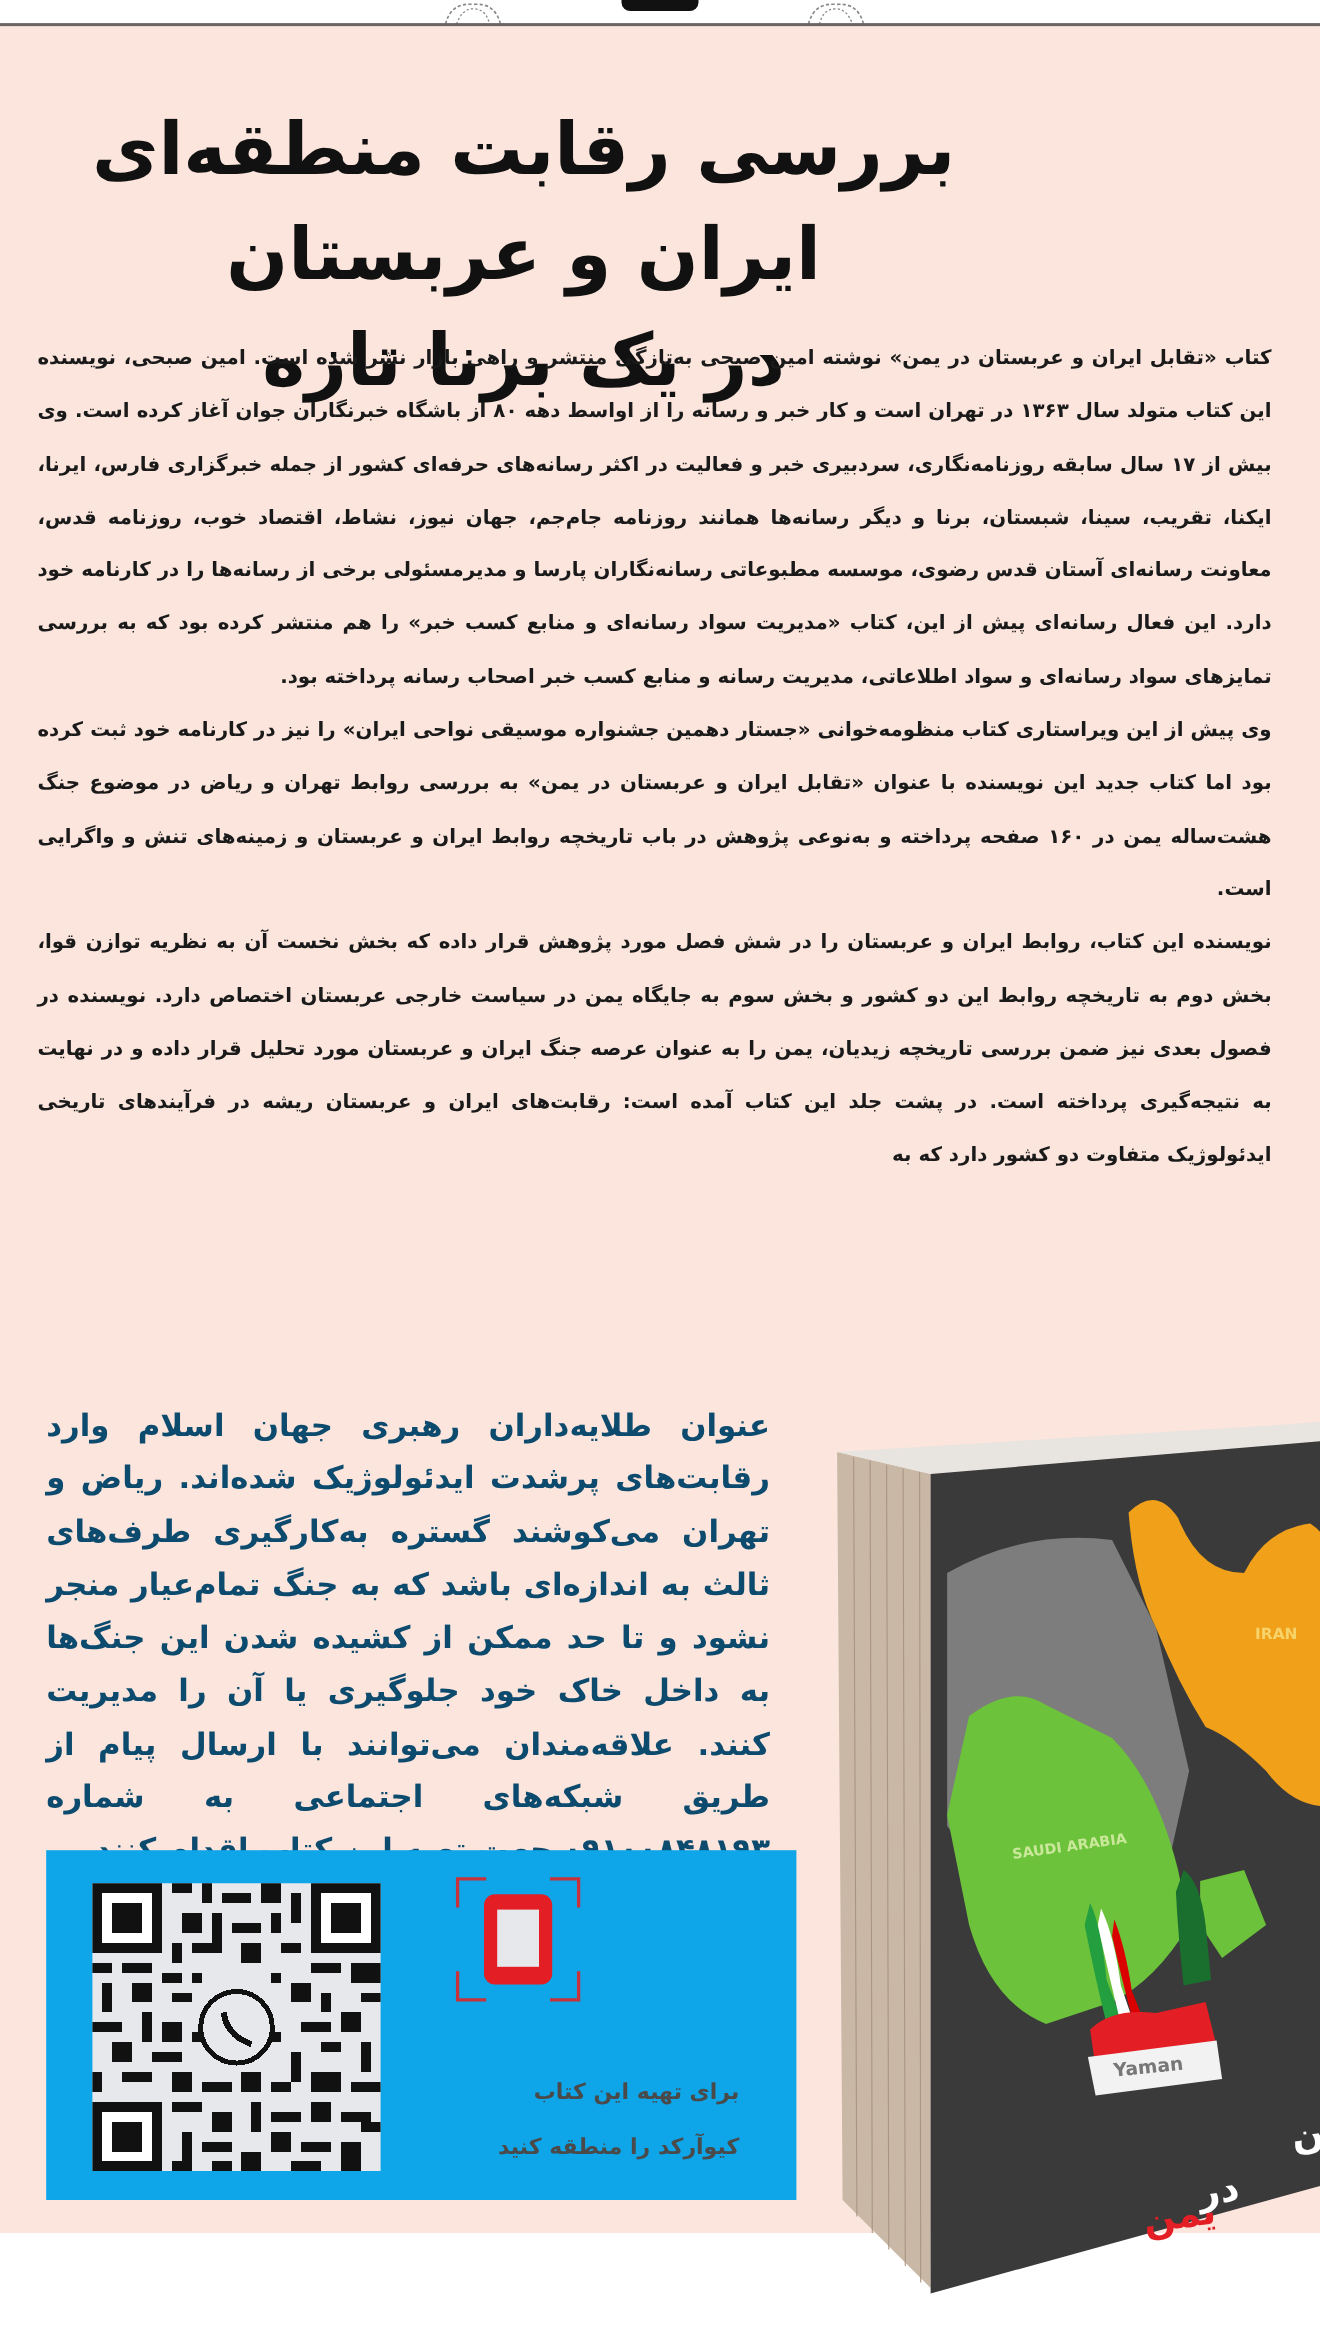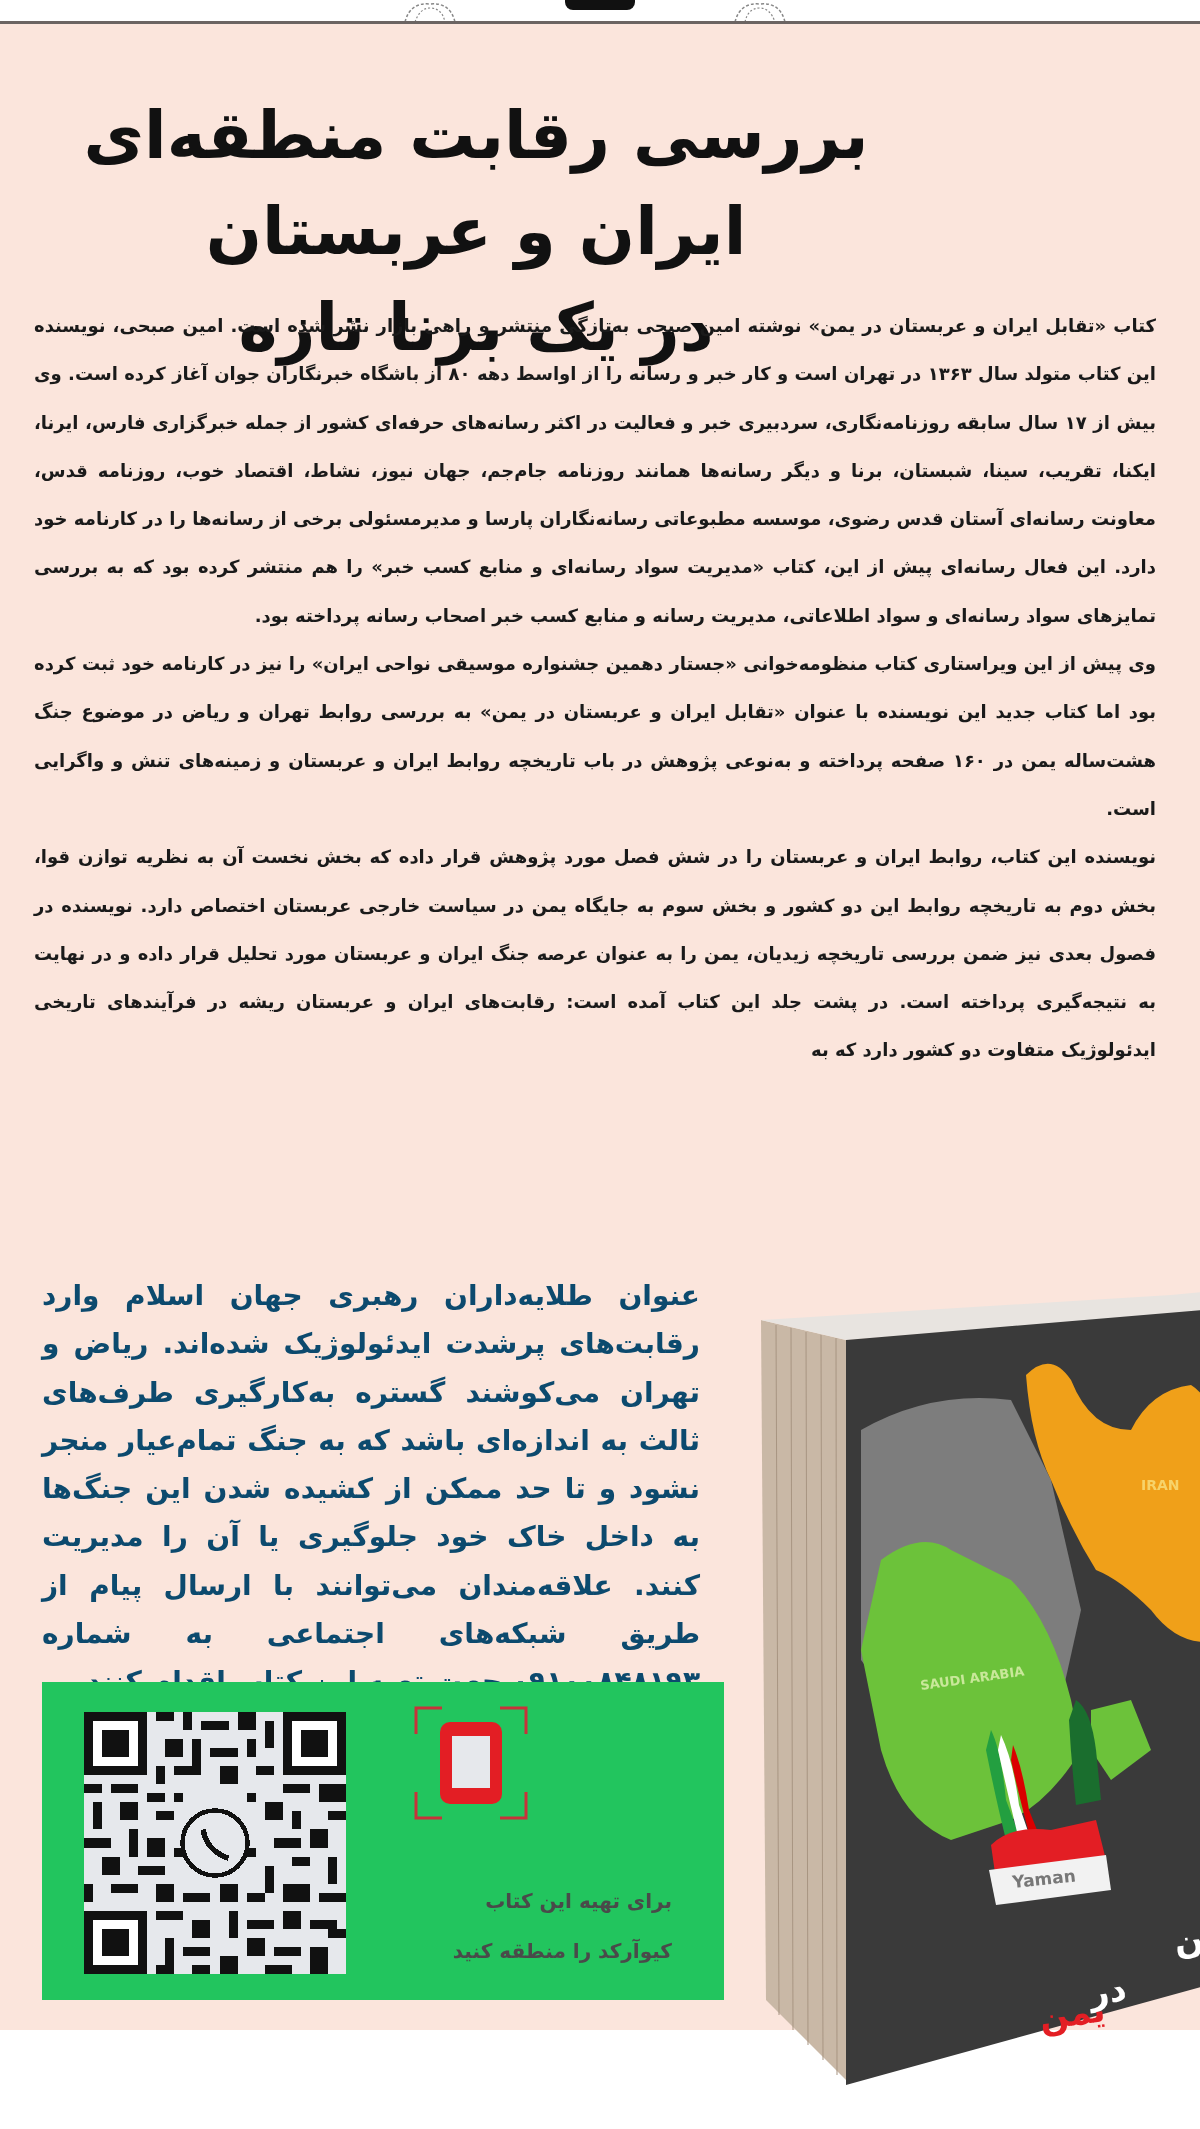--- a/index.html
+++ b/index.html
@@ -32,21 +32,21 @@
   .body-text p { margin: 0; }
   .col-text {
     position: absolute; left: 42px; top: 1272px; width: 658px;
     direction: rtl; text-align: justify; text-align-last: right;
     font-family: "DejaVu Sans", sans-serif;
     font-size: 28px; line-height: 48.3px; color: #0c4a6e; font-weight: bold;
   }
   .col-text p { margin: 0; }
   .qr-box {
     position: absolute; left: 42px; top: 1682px; width: 682px; height: 318px;
-    background: #22c55e;
+    background: #0ea5e9;
   }
   .qr-code { position: absolute; left: 42px; top: 30px; width: 262px; height: 262px; }
   .scan-icon { position: absolute; left: 370px; top: 22px; width: 118px; height: 118px; }
   .qr-caption {
     position: absolute; left: 330px; top: 194px; width: 300px;
     direction: rtl; text-align: right;
     font-family: "DejaVu Sans", sans-serif; font-weight: bold;
     font-size: 20px; line-height: 50px; color: #4a4a4a;
   }
   .book { position: absolute; left: 751px; top: 1280px; width: 475px; height: 810px; }

